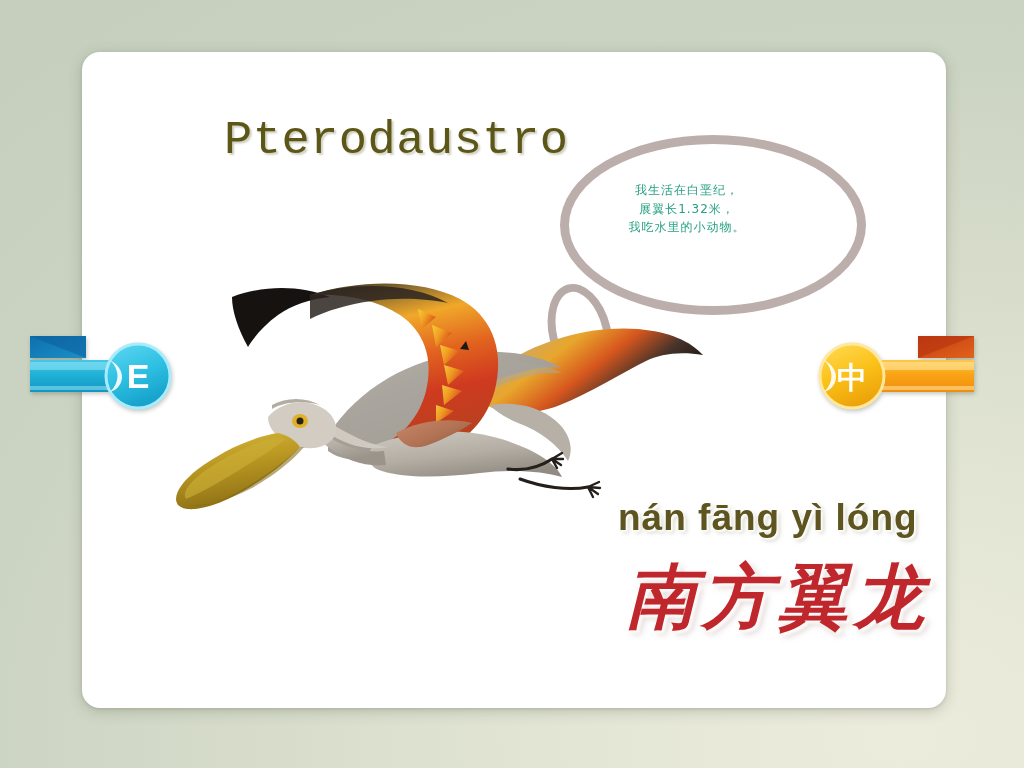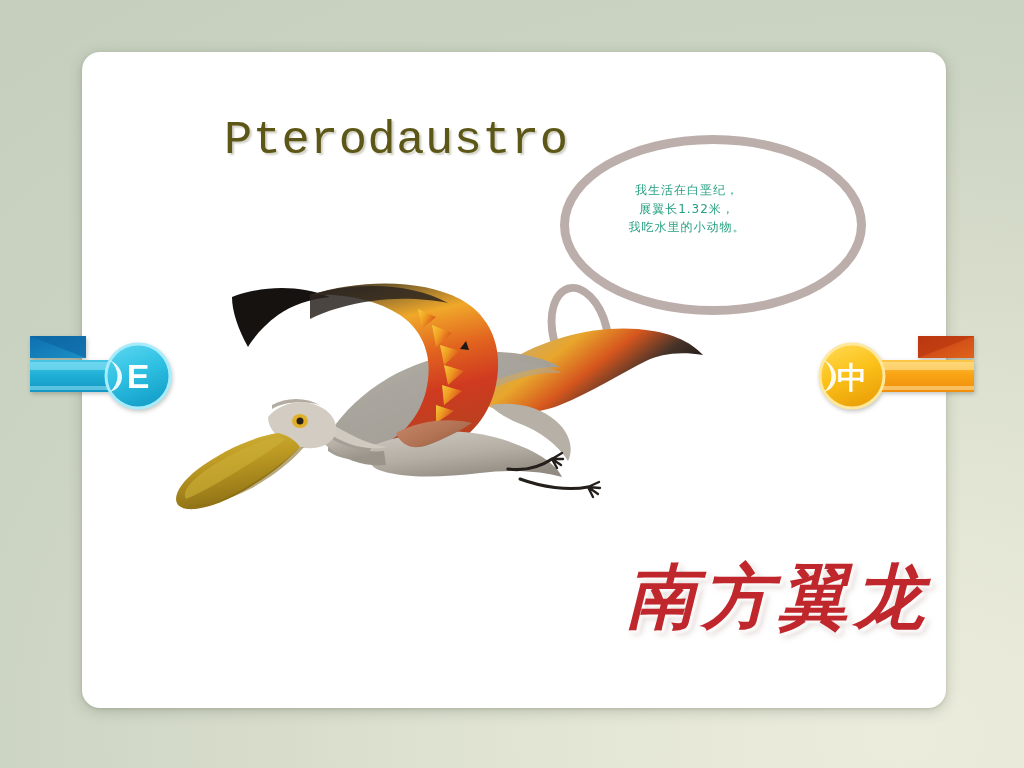--- a/index.html
+++ b/index.html
@@ -276,15 +276,16 @@
       <path d="M58 30 L 166 30 L 166 62 L 58 62 L 44 44 Z" fill="url(#gBandZh)"></path>
       <path d="M58 32 L 166 32 L 166 40 L 52 40 Z" fill="#ffe9a4" opacity=".55"></path>
       <path d="M54 56 L 166 56 L 166 60 L 56 60 Z" fill="#ffeeb4" opacity=".5"></path>
 
       <circle cx="44" cy="46" r="32" fill="url(#gBadgeZh)" stroke="#ffe79b" stroke-width="3"></circle>
       <path d="M16 30 C 26 40, 26 52, 16 62 C 30 58, 34 40, 16 30 Z" fill="#ffffff" opacity=".9"></path>
       <text x="44" y="58" text-anchor="middle" font-family="DejaVu Sans, sans-serif" font-size="30" font-weight="bold" fill="#ffffff">中</text>
     </svg>
   </div>
 
+  <div id="pinyin">nán fāng yì lóng</div>
   <div id="hanzi">南方翼龙</div>
 
 </div>
 
 </body></html>

